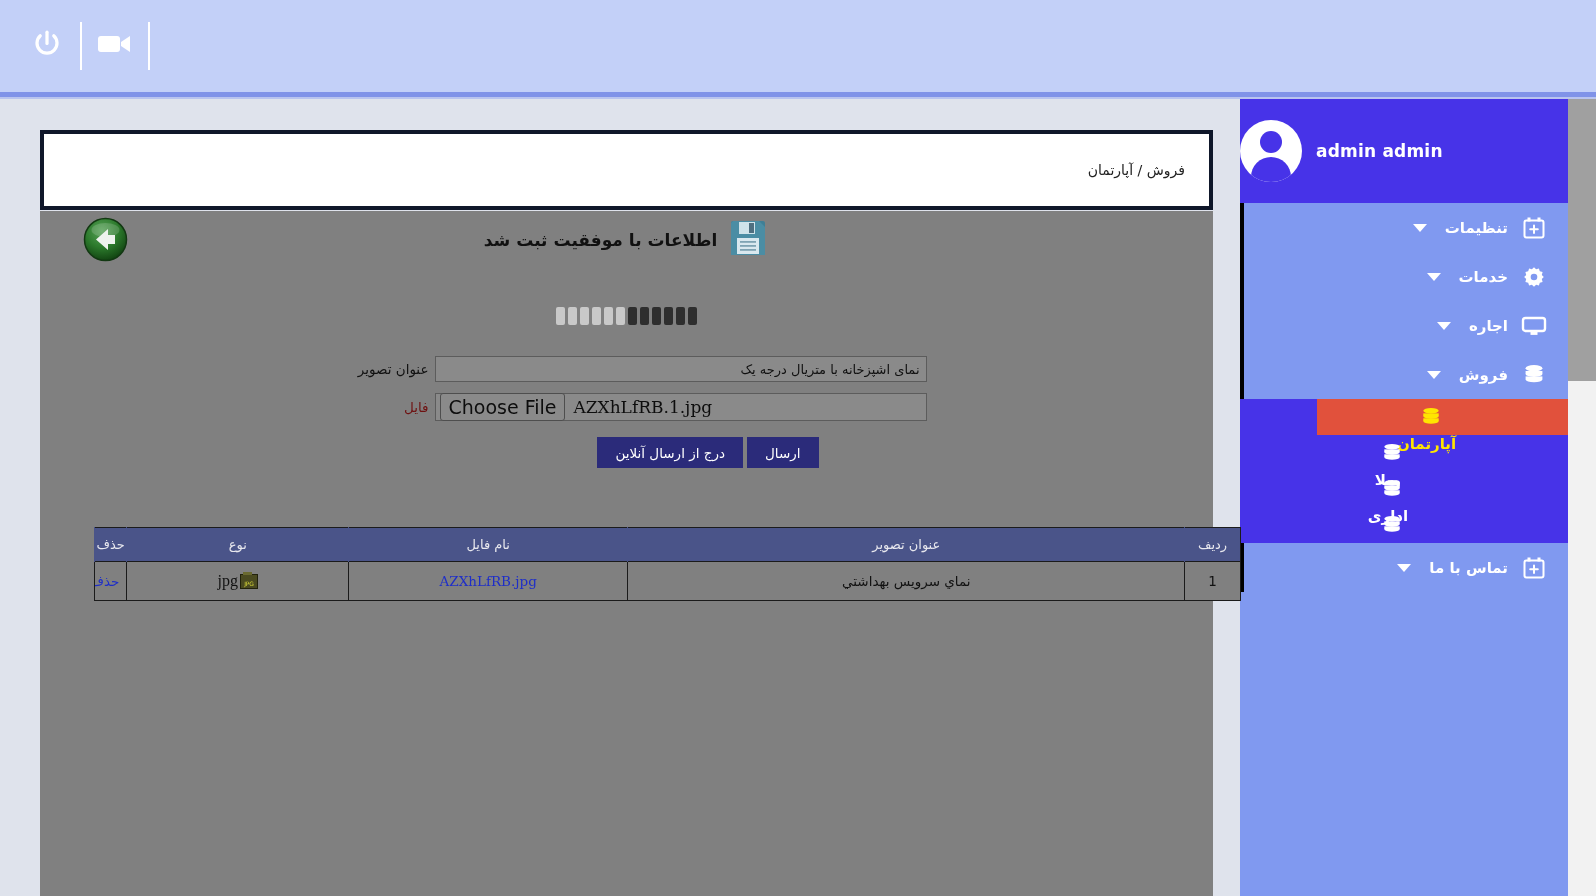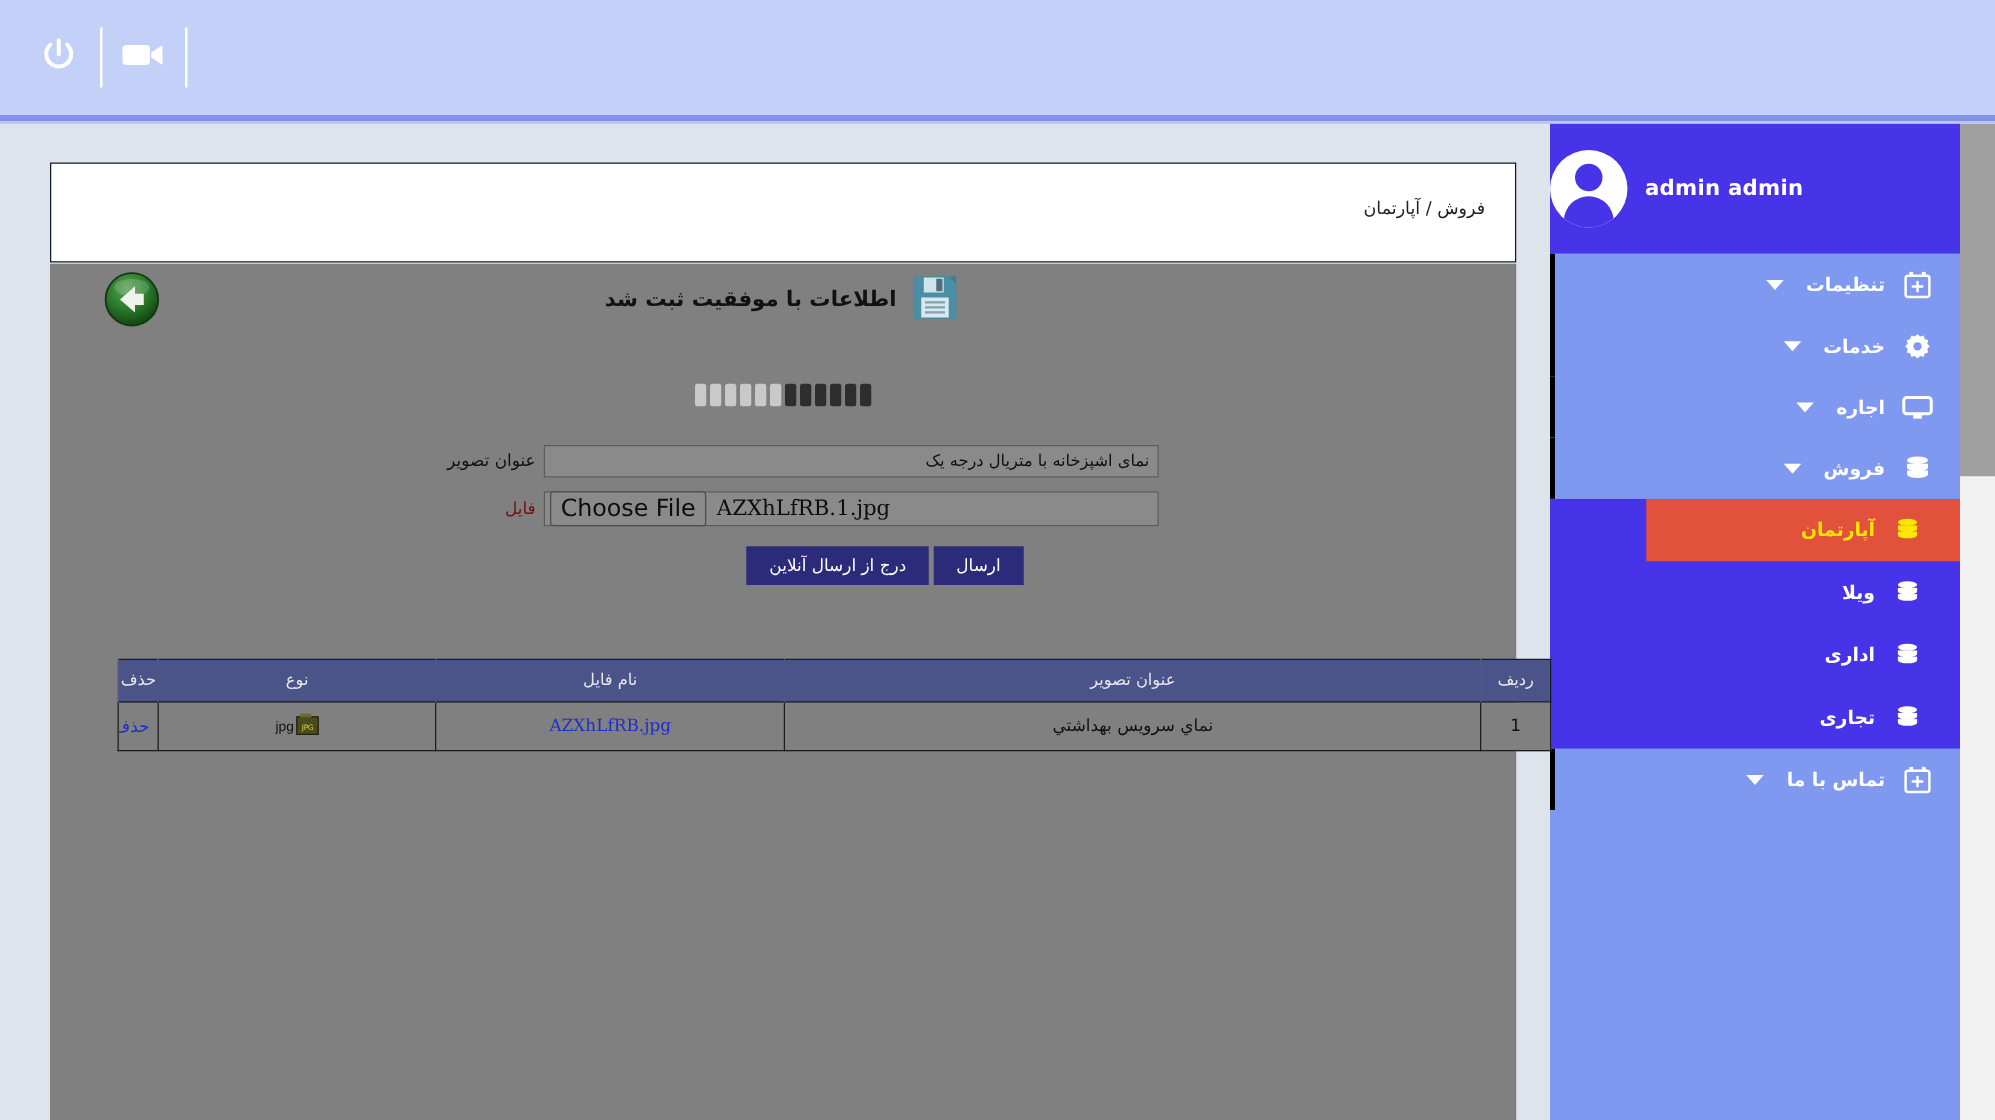--- a/index.html
+++ b/index.html
@@ -103,43 +103,44 @@
     border-left: 7px solid transparent;
     border-right: 7px solid transparent;
     border-top: 8px solid #ffffff;
   }
   .sb-item .black-edge {
     position: absolute; left: 0; top: 0;
     width: 4px; height: 49px; background: #000000;
   }
   .sb-sub { background: #4733e8; }
   .sb-subitem {
-    height: 50px;
+    height: 36px;
     display: flex; align-items: center;
     padding: 0 24px 0 0;
     color: #ffffff;
     cursor: pointer;
+    flex-direction: column;
   }
   .sb-subitem.active { background: #e1513c; width: 251px; }
   .sb-subitem.active .sb-label { color: #ffe600; }
   .sb-subitem .sb-icon {
     width: 36px; flex: 0 0 36px;
     display: flex; align-items: center; justify-content: center;
   }
   .sb-subitem .sb-label {
     font-size: 15px; font-weight: bold; margin-right: 8px;
     white-space: nowrap;
   }
 
   
   .card {
     position: absolute; top: 130px; left: 40px;
     width: 1173px; height: 80px;
     background: #ffffff;
-    border: 1px solid #0f172a;
+    border: 4px solid #0f172a;
   }
   .breadcrumb {
     position: absolute; top: 28px; right: 24px;
     font-size: 14px; color: #222222;
     white-space: nowrap;
   }
 
   .content {
     position: absolute; top: 211px; left: 40px;
     width: 1173px; height: 685px;
@@ -285,22 +286,22 @@
     font-size: 6px; line-height: 8px;
     color: #d8d838; text-align: center;
     font-family: "DejaVu Sans", "Liberation Sans", sans-serif;
     letter-spacing: -.3px;
   }
   .jpg-icon::before {
     content: ""; position: absolute; left: 2px; top: -3px;
     width: 9px; height: 3px; background: #6a6a30;
   }
   .type-text {
-    font-family: Liberation Sans, sans-serif;
-    font-size: 11px; color: #111;
+    font-family: Liberation Serif, serif;
+    font-size: 16px; color: #111;
   }
 
   
   .scrollbar {
     position: absolute; top: 99px; right: 0;
     width: 28px; height: 797px;
     background: #f2f2f2;
   }
   .scroll-track {
     position: absolute; top: 0; right: 0;

